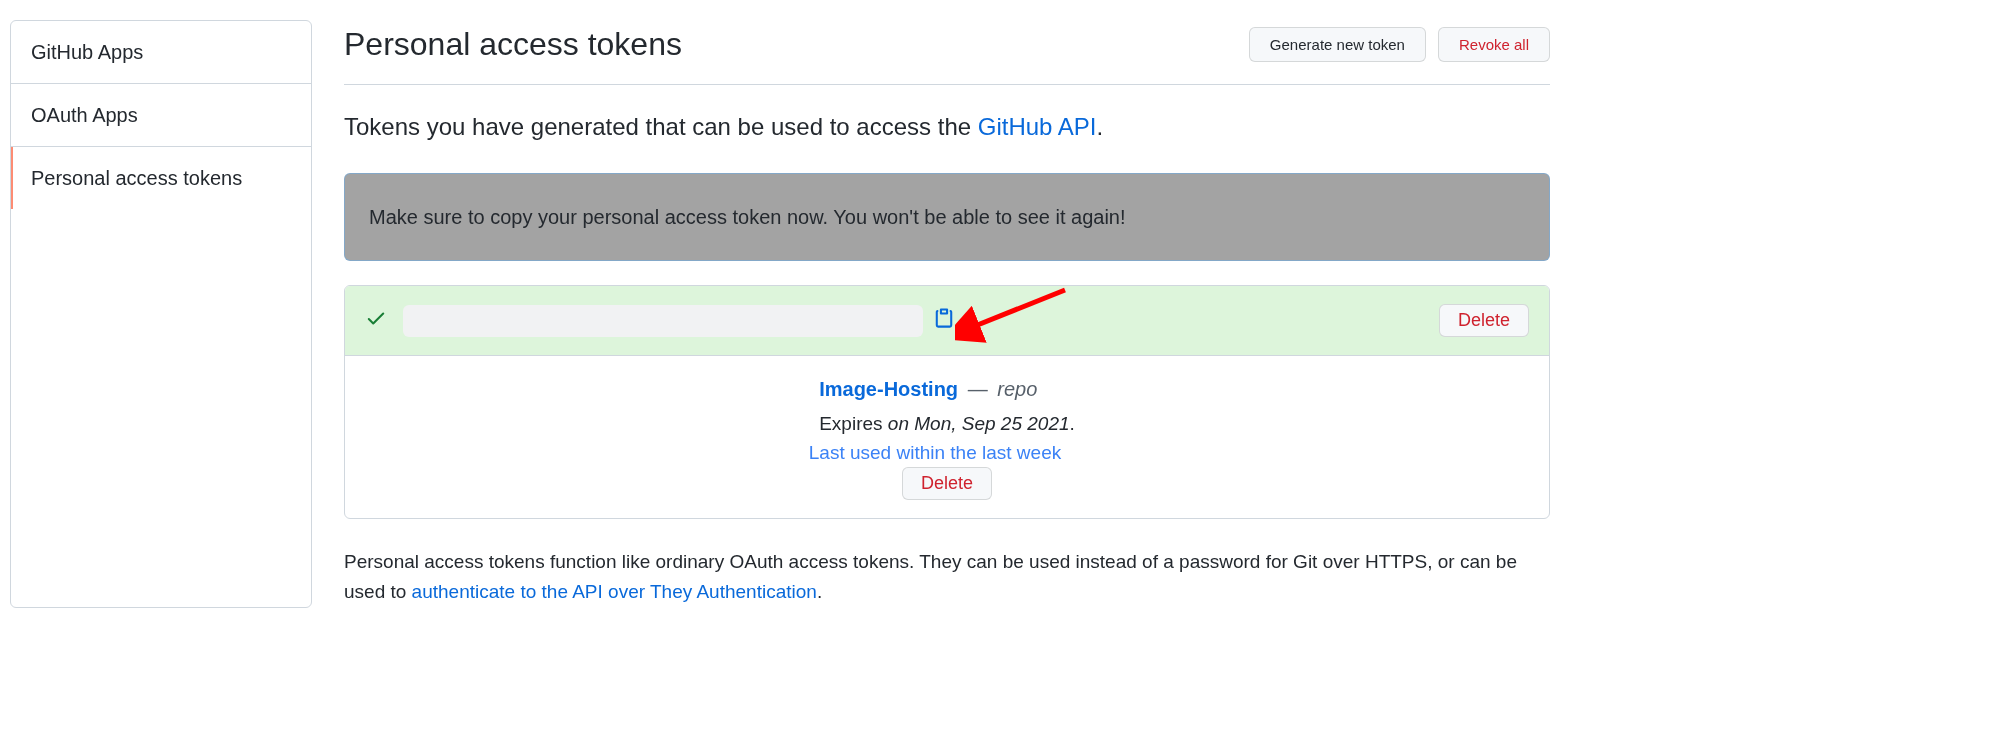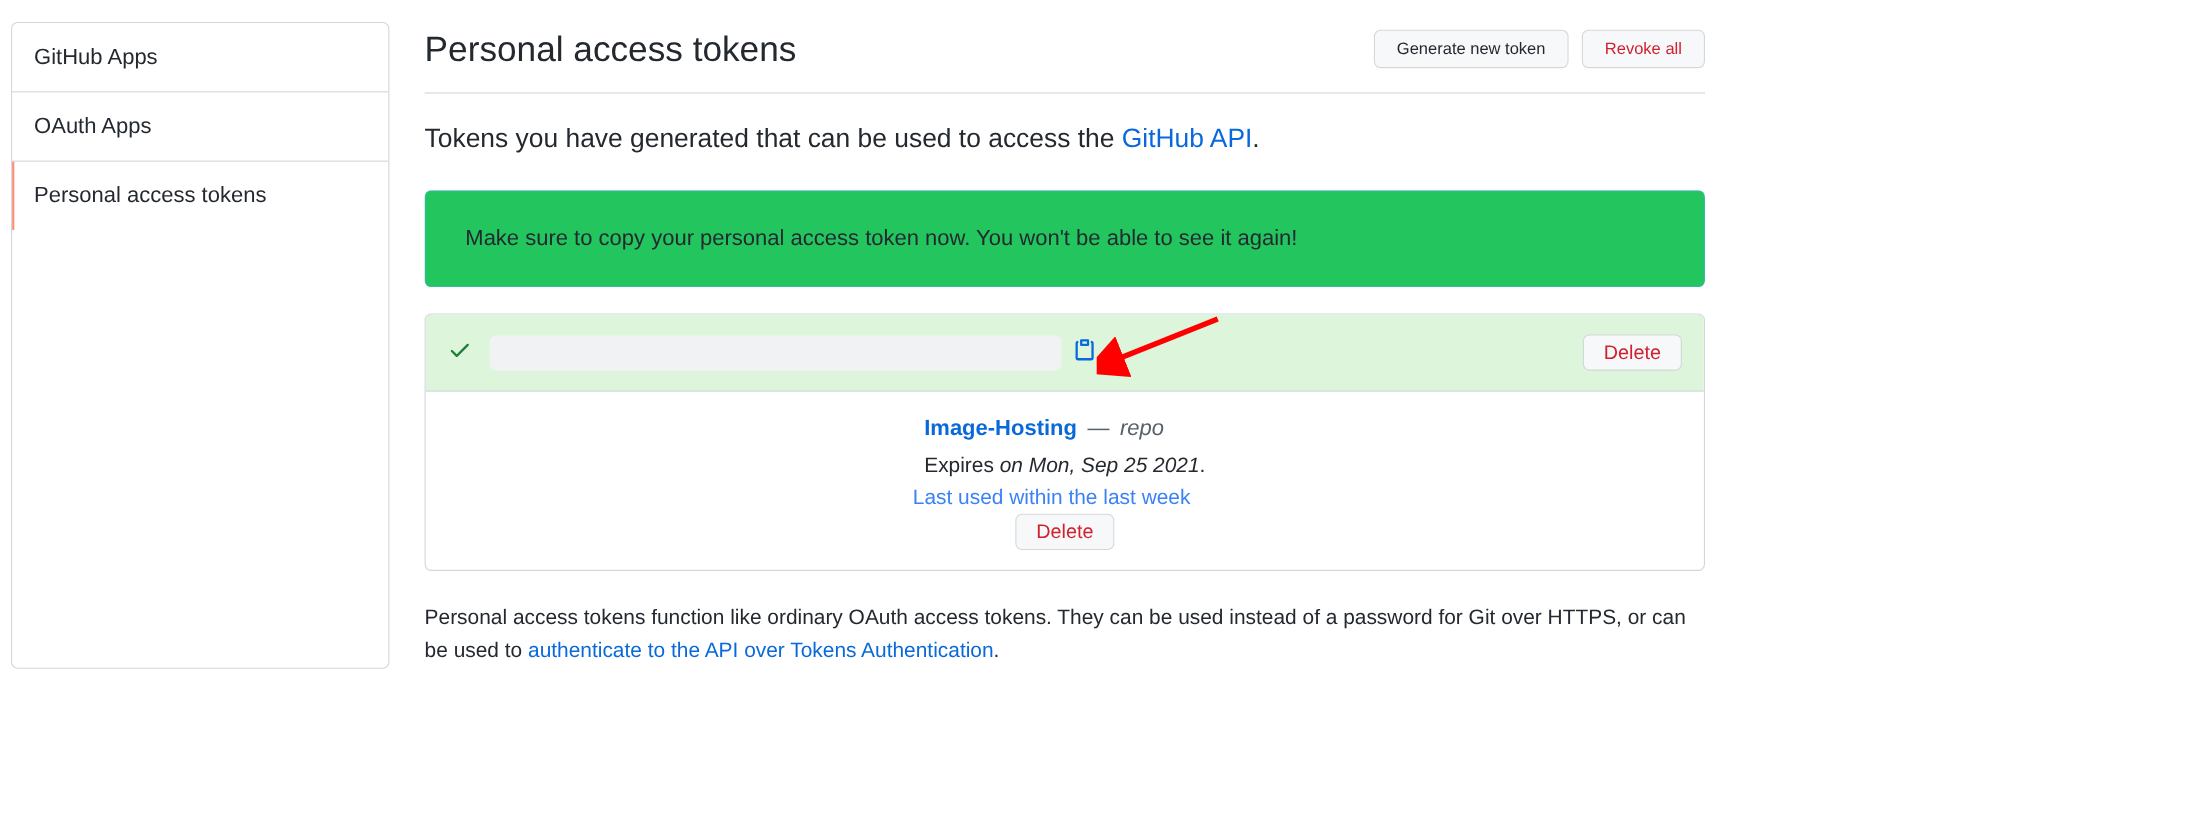--- a/index.html
+++ b/index.html
@@ -14,21 +14,21 @@
       color: #24292f;
       background: #ffffff;
       padding: 20px 10px;
     }
     .container {
       display: flex;
       gap: 32px;
       max-width: 1540px;
     }
     .sidebar {
-      width: 344px;
+      width: 302px;
       flex-shrink: 0;
       border: 1px solid #d0d7de;
       border-radius: 6px;
       overflow: hidden;
     }
     .sidebar-item {
       display: block;
       padding: 16px 20px;
       font-size: 20px;
       color: #24292f;
@@ -86,22 +86,22 @@
       font-size: 24px;
       margin-bottom: 28px;
       color: #24292f;
     }
     .link {
       color: #0969da;
       cursor: pointer;
       text-decoration: none;
     }
     .flash {
-      padding: 28px 36px;
-      background: #22c55e;
+      padding: 28px 24px;
+      background: #a3a3a3;
       border: 1px solid rgba(84,174,255,0.4);
       border-radius: 6px;
       margin-bottom: 24px;
       font-size: 20px;
       color: #24292f;
     }
     .token-list {
       border: 1px solid #d0d7de;
       border-radius: 6px;
       overflow: hidden;
@@ -268,16 +268,16 @@
             <span>Expires </span><span class="date">on Mon, Sep 25 2021</span><span>.</span>
           </div>
         </div>
         <span class="token-lastused">Last used within the last week</span>
         <button class="btn-sm">Delete</button>
       </div>
 
     </div>
 
     <p class="footer-text">
-      <span>Personal access tokens function like ordinary OAuth access tokens. They can be used instead of a password for Git over HTTPS, or can be used to </span><a class="link">authenticate to the API over Tokens Authentication</a><span>.</span>
+      <span>Personal access tokens function like ordinary OAuth access tokens. They can be used instead of a password for Git over HTTPS, or can be used to </span><a class="link">authenticate to the API over They Authentication</a><span>.</span>
     </p>
   </main>
 </div>
 
 </body></html>

